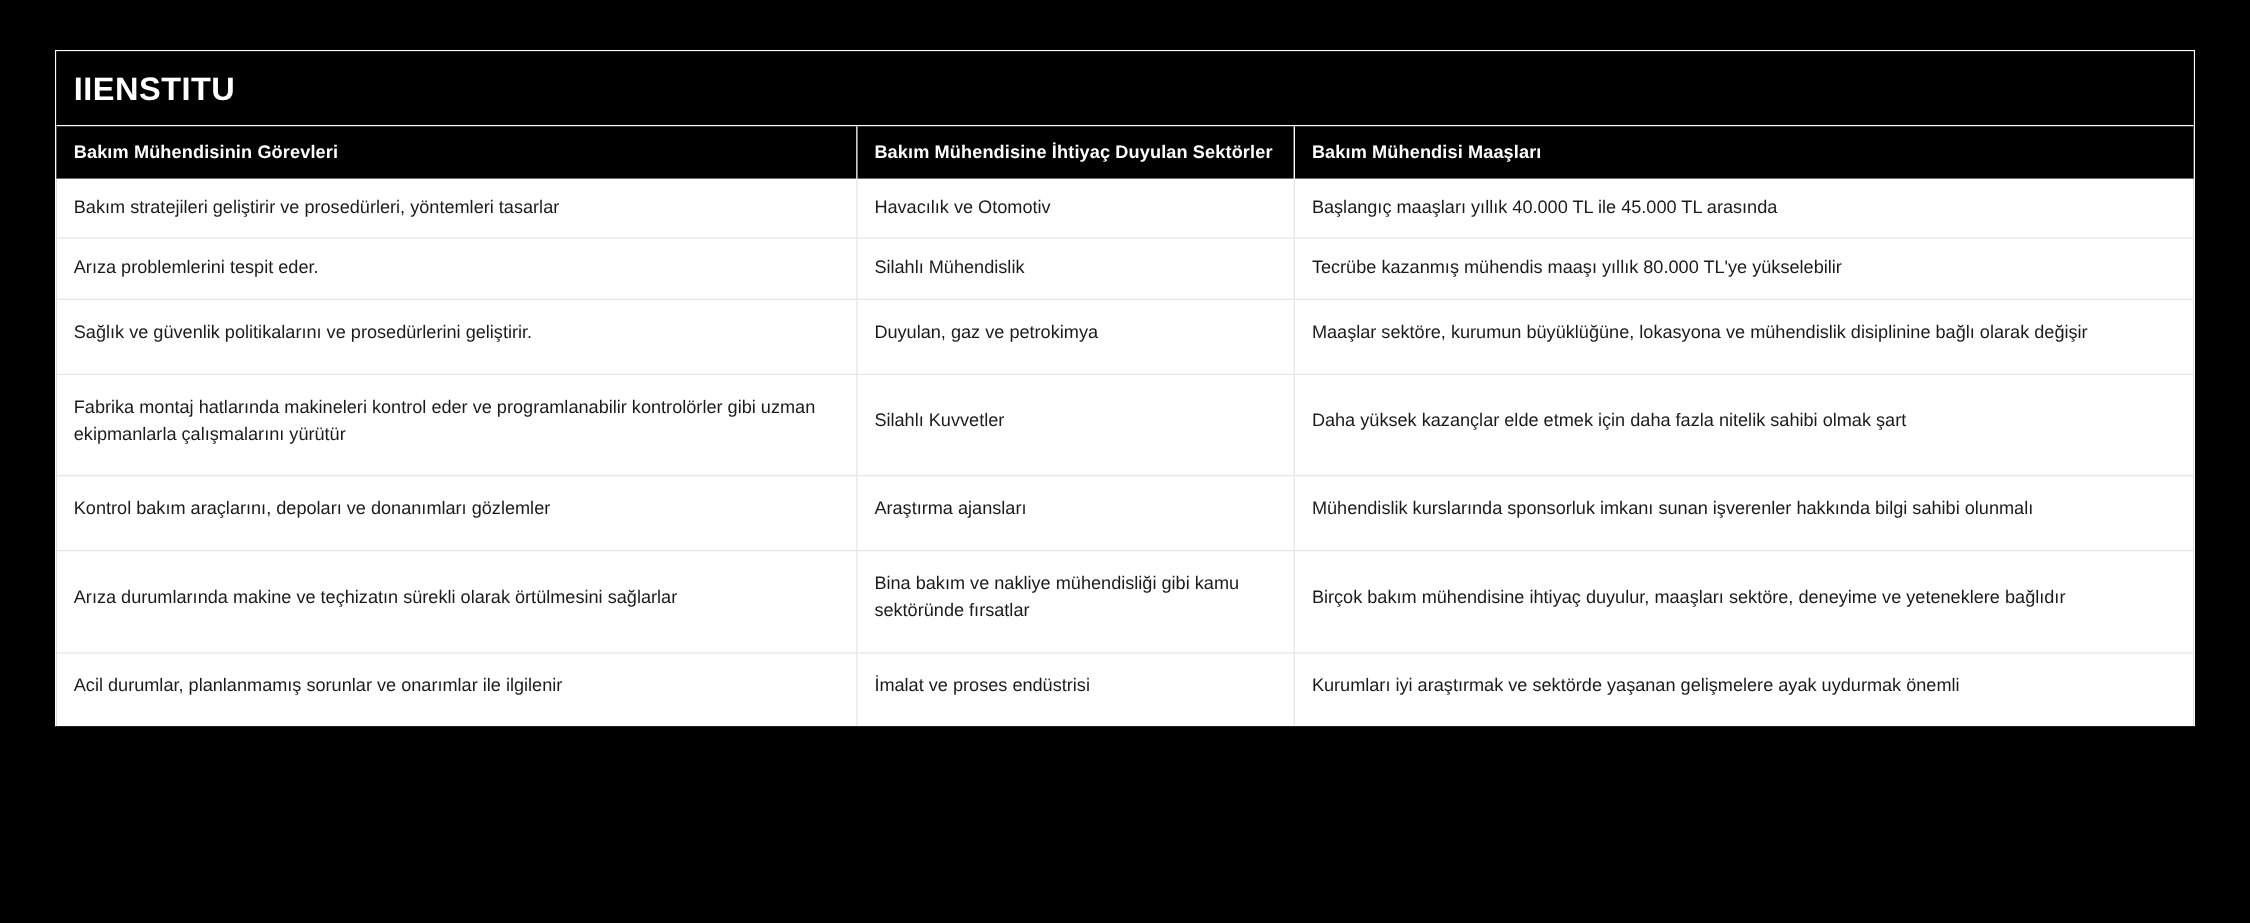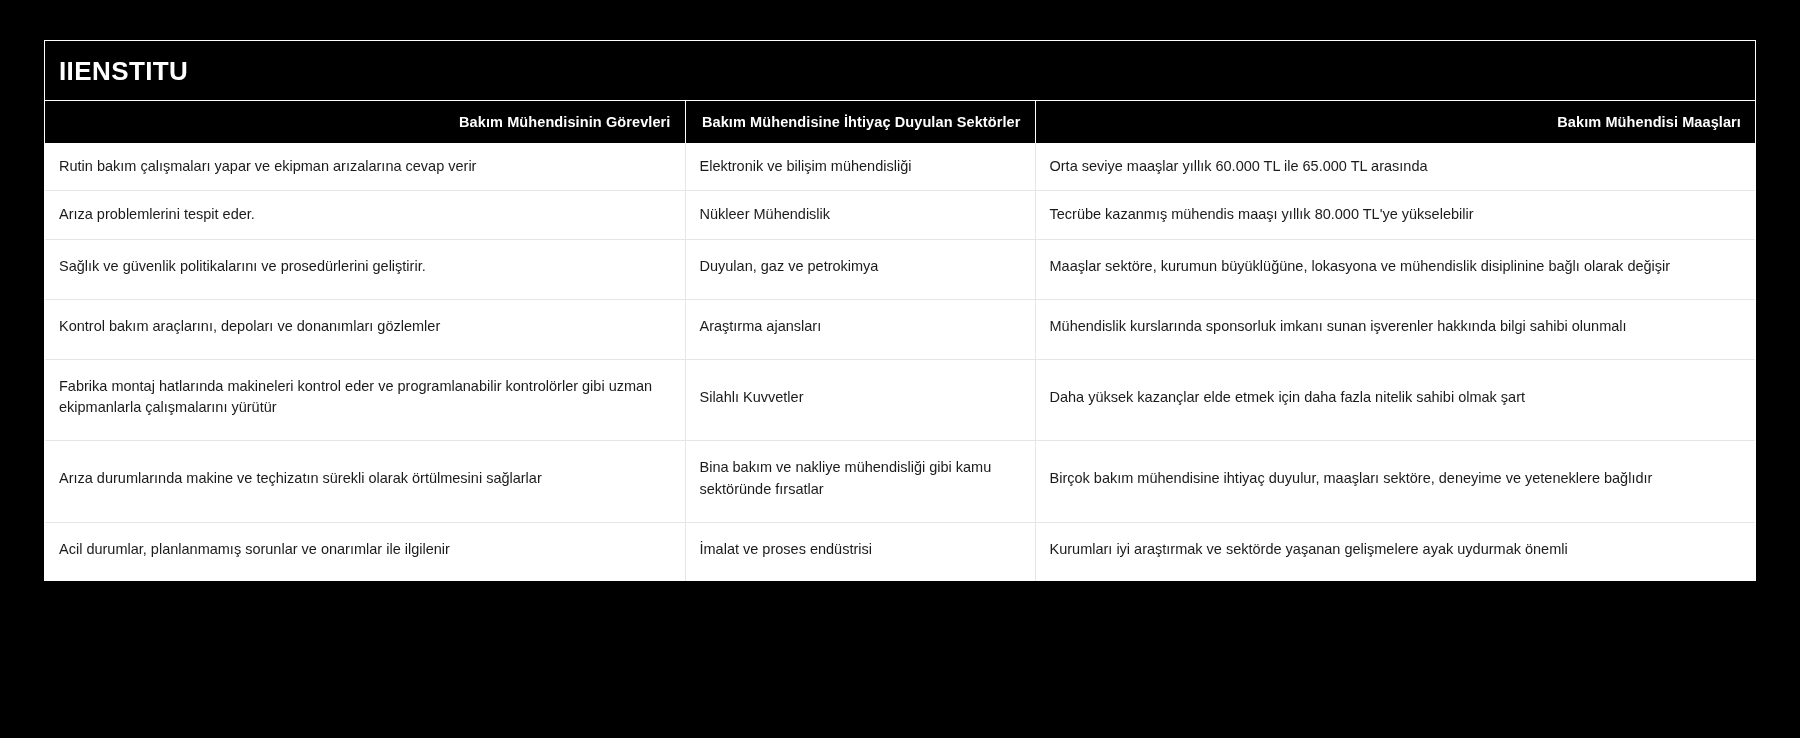--- a/index.html
+++ b/index.html
@@ -61,21 +61,21 @@
 
   table.data-table col.c1 { width: 640px; }
   table.data-table col.c2 { width: 350px; }
   table.data-table col.c3 { width: 720px; }
 
   thead th {
     background: #000000;
     color: #ffffff;
     font-size: 14.5px;
     font-weight: 700;
-    text-align: right;
+    text-align: left;
     padding: 12px 14px 12px 14px;
     vertical-align: middle;
     border-right: 1px solid #ffffff;
     line-height: 1.25;
     letter-spacing: 0.1px;
   }
   thead th:last-child { border-right: none; }
 
   tbody td {
     background: #ffffff;
@@ -114,43 +114,43 @@
       </colgroup>
       <thead>
         <tr>
           <th>Bakım Mühendisinin Görevleri</th>
           <th>Bakım Mühendisine İhtiyaç Duyulan Sektörler</th>
           <th>Bakım Mühendisi Maaşları</th>
         </tr>
       </thead>
       <tbody>
         <tr>
-          <td>Rutin bakım çalışmaları yapar ve ekipman arızalarına cevap verir</td>
-          <td>Elektronik ve bilişim mühendisliği</td>
-          <td>Orta seviye maaşlar yıllık 60.000 TL ile 65.000 TL arasında</td>
+          <td>Bakım stratejileri geliştirir ve prosedürleri, yöntemleri tasarlar</td>
+          <td>Havacılık ve Otomotiv</td>
+          <td>Başlangıç maaşları yıllık 40.000 TL ile 45.000 TL arasında</td>
         </tr>
         <tr>
           <td>Arıza problemlerini tespit eder.</td>
-          <td>Nükleer Mühendislik</td>
+          <td>Silahlı Mühendislik</td>
           <td>Tecrübe kazanmış mühendis maaşı yıllık 80.000 TL'ye yükselebilir</td>
         </tr>
         <tr class="tall">
           <td>Sağlık ve güvenlik politikalarını ve prosedürlerini geliştirir.</td>
           <td>Duyulan, gaz ve petrokimya</td>
           <td>Maaşlar sektöre, kurumun büyüklüğüne, lokasyona ve mühendislik disiplinine bağlı olarak değişir</td>
         </tr>
         <tr class="tall">
+          <td>Fabrika montaj hatlarında makineleri kontrol eder ve programlanabilir kontrolörler gibi uzman ekipmanlarla çalışmalarını yürütür</td>
+          <td>Silahlı Kuvvetler</td>
+          <td>Daha yüksek kazançlar elde etmek için daha fazla nitelik sahibi olmak şart</td>
+        </tr>
+        <tr class="tall">
           <td>Kontrol bakım araçlarını, depoları ve donanımları gözlemler</td>
           <td>Araştırma ajansları</td>
           <td>Mühendislik kurslarında sponsorluk imkanı sunan işverenler hakkında bilgi sahibi olunmalı</td>
-        </tr>
-        <tr class="tall">
-          <td>Fabrika montaj hatlarında makineleri kontrol eder ve programlanabilir kontrolörler gibi uzman ekipmanlarla çalışmalarını yürütür</td>
-          <td>Silahlı Kuvvetler</td>
-          <td>Daha yüksek kazançlar elde etmek için daha fazla nitelik sahibi olmak şart</td>
         </tr>
         <tr class="tall">
           <td>Arıza durumlarında makine ve teçhizatın sürekli olarak örtülmesini sağlarlar</td>
           <td>Bina bakım ve nakliye mühendisliği gibi kamu sektöründe fırsatlar</td>
           <td>Birçok bakım mühendisine ihtiyaç duyulur, maaşları sektöre, deneyime ve yeteneklere bağlıdır</td>
         </tr>
         <tr class="tall">
           <td>Acil durumlar, planlanmamış sorunlar ve onarımlar ile ilgilenir</td>
           <td>İmalat ve proses endüstrisi</td>
           <td>Kurumları iyi araştırmak ve sektörde yaşanan gelişmelere ayak uydurmak önemli</td>

